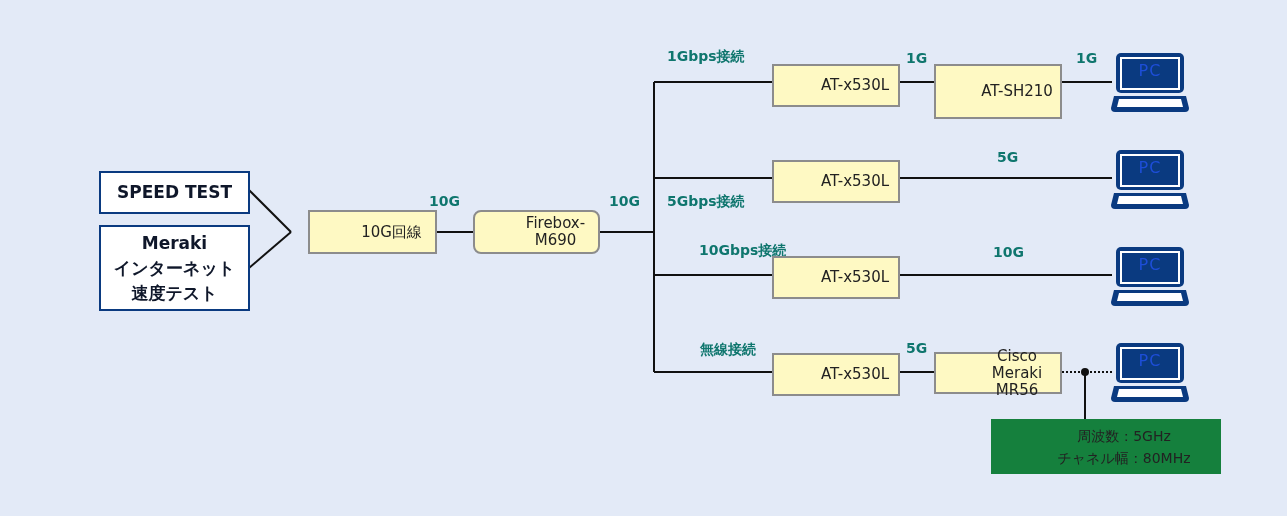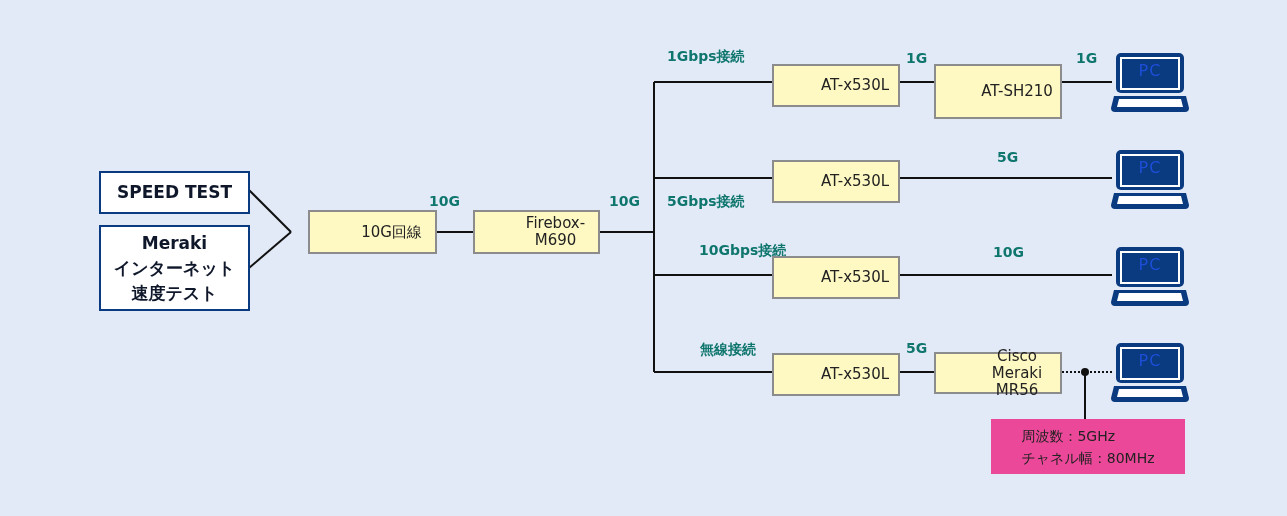--- a/index.html
+++ b/index.html
@@ -9,22 +9,22 @@
   .node { position:absolute; box-sizing:border-box; background:#fef9c3; border:2px solid #8c8c8c;
           display:flex; align-items:center; justify-content:center; text-align:center;
           font-size:15px; color:#222; line-height:17px;padding-left:38px; }
   .src { position:absolute; box-sizing:border-box; background:#fff; border:2px solid #0a3a80;
          display:flex; align-items:center; justify-content:center; text-align:center;
          font-weight:bold; font-size:17px; color:#0f172a; line-height:25px; white-space:pre-line; }
   .lbl { position:absolute; font-weight:bold; font-size:14px; color:#0f766e; white-space:nowrap; }
   .pc { position:absolute; width:80px; height:62px; }
   .pc-text { position:absolute; left:0; top:10px; width:80px; text-align:center; color:#1d4ed8;
              font-size:16px; letter-spacing:1px; }
-  .note { position:absolute; background:#ec4899; font-size:14px; color:#222;
-          line-height:22px; white-space:pre-line; display:flex; align-items:center; justify-content:center; }
+  .note { position:absolute; background:#15803d; text-align:center; font-size:14px; color:#222;
+          line-height:22px; white-space:pre-line; display:flex; align-items:center; justify-content:center;padding-left:36px; }
 </style>
 </head>
 <body>
 
 <svg id="wires" xmlns="http://www.w3.org/2000/svg">
   <g stroke="#111" stroke-width="2" fill="none">
     <line x1="249" y1="190" x2="291" y2="232"></line>
     <line x1="249" y1="268" x2="291" y2="232"></line>
     <line x1="420" y1="232" x2="473" y2="232"></line>
     <line x1="599" y1="232" x2="654" y2="232"></line>
@@ -44,21 +44,21 @@
   <circle cx="1085" cy="372" r="4" fill="#111"></circle>
 </svg>
 
 <div class="src" style="left:99px;top:171px;width:151px;height:43px;">SPEED TEST</div>
 <div class="src" style="left:99px;top:225px;width:151px;height:86px;">Meraki
 インターネット
 速度テスト</div>
 
 <div class="node" style="left:308px;top:210px;width:129px;height:44px;">10G回線</div>
 <div class="lbl" style="left:429px;top:193px;">10G</div>
-<div class="node" style="left:473px;top:210px;width:127px;height:44px;">Firebox-M690</div>
+<div class="node" style="left:473px;top:210px;width:127px;height:44px;border-radius:8px;">Firebox-M690</div>
 <div class="lbl" style="left:609px;top:193px;">10G</div>
 
 <div class="lbl" style="left:667px;top:48px;">1Gbps接続</div>
 <div class="node" style="left:772px;top:64px;width:128px;height:43px;">AT-x530L</div>
 <div class="lbl" style="left:906px;top:50px;">1G</div>
 <div class="node" style="left:934px;top:64px;width:128px;height:55px;">AT-SH210</div>
 <div class="lbl" style="left:1076px;top:50px;">1G</div>
 
 <div class="lbl" style="left:667px;top:147px;margin-top:46px;">5Gbps接続</div>
 <div class="node" style="left:772px;top:160px;width:128px;height:43px;">AT-x530L</div>

